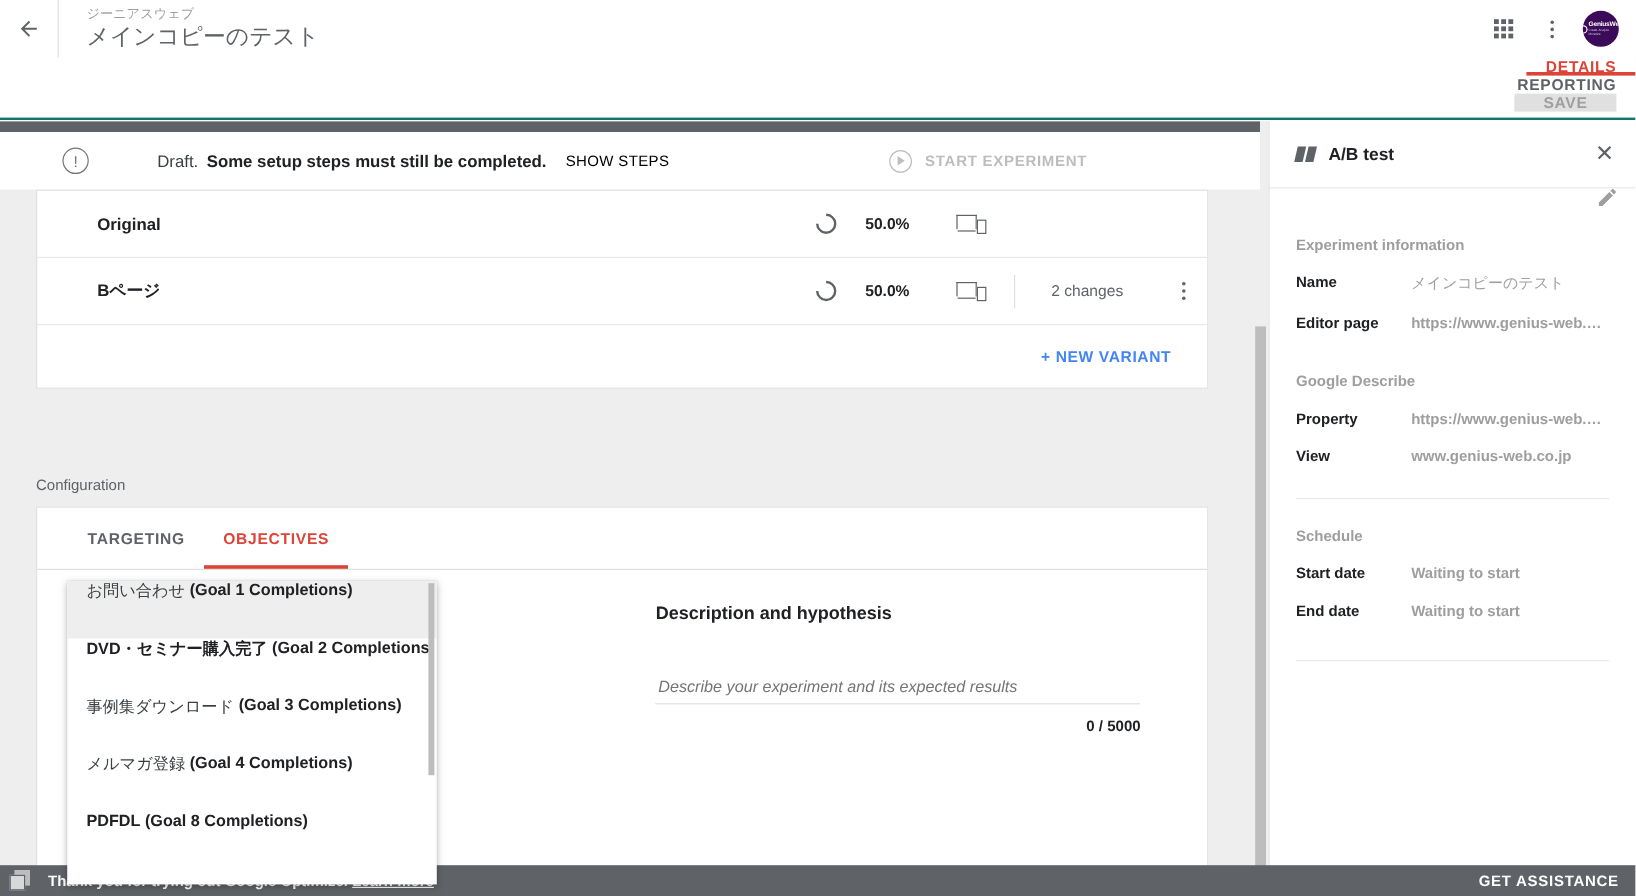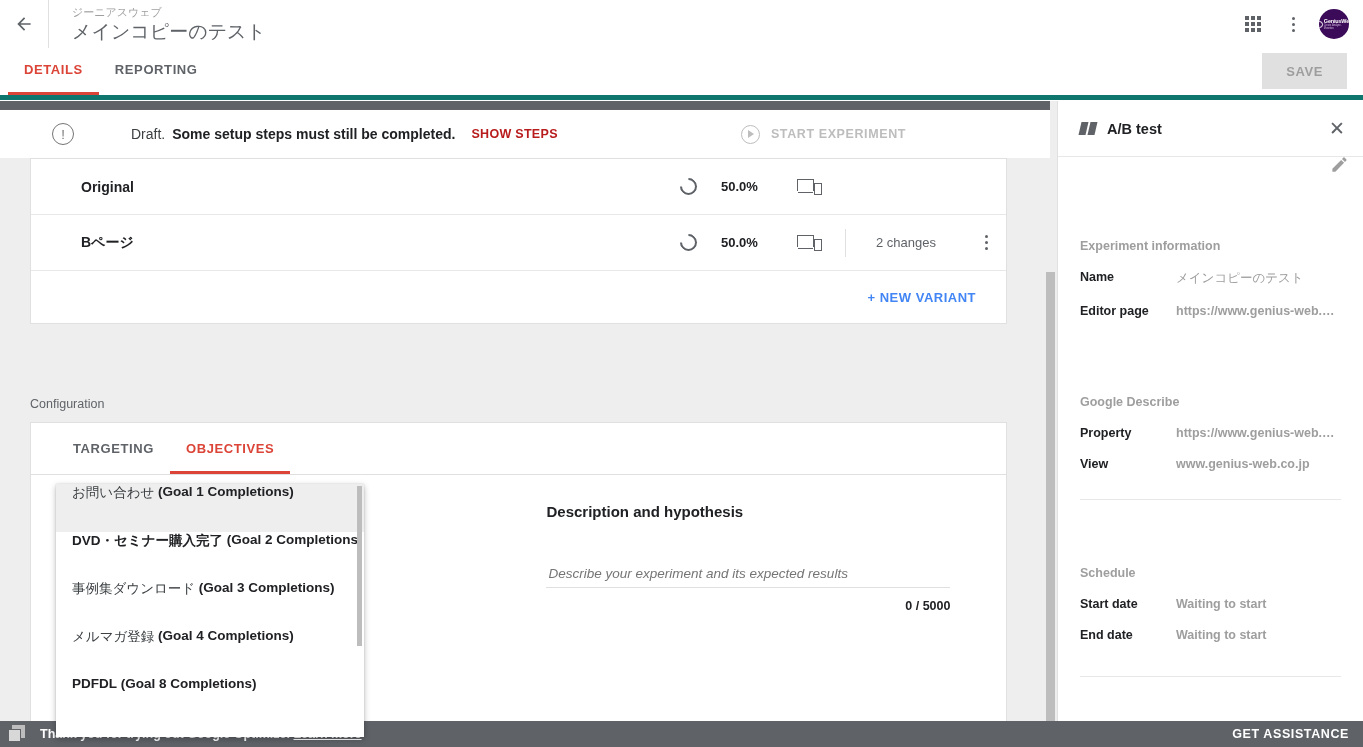--- a/index.html
+++ b/index.html
@@ -44,22 +44,22 @@
   .avatar-mark { display: flex; align-items: center; gap: 1px; }
   .avatar-ring {
     width: 7px; height: 7px; border-radius: 50%; border: 1.4px solid #fff; flex: none;
   }
   .avatar-txt { font-size: 5.5px; color: #fff; font-weight: bold; letter-spacing: -0.2px; line-height: 6px; }
   .avatar-sub { font-size: 2.6px; color: #cbb6d8; line-height: 3px; letter-spacing: -0.1px; }
 
   
   .tabsbar {
     position: absolute; left: 0; top: 48px; width: 1363px; height: 52px;
-    background: #fff; border-bottom: 5px solid #0f766e;
-    display: flex; align-items: flex-end;
+    background: #fff; border-bottom: 2px solid #0f766e;
+    display: flex; align-items: flex-end; flex-direction: column;
   }
   .tab {
     height: 52px; padding: 0 16px; display: flex; align-items: center;
     font-size: 13px; font-weight: bold; letter-spacing: 0.6px; color: #5f6368;
     cursor: pointer; position: relative;
   }
   .tab:first-child { margin-left: 8px; }
   .tab.active { color: #db4437; }
   .tab.active::after {
     content: ""; position: absolute; left: 0; right: 0; bottom: 0; height: 3px; background: #db4437;
@@ -83,21 +83,21 @@
     background: #fff; display: flex; align-items: center;
   }
   .status-left { display: flex; align-items: center; padding-left: 52px; }
   .warn-icon {
     width: 22px; height: 22px; border-radius: 50%; border: 1.5px solid #757575;
     display: flex; align-items: center; justify-content: center;
     font-size: 13px; color: #757575; font-weight: 500; margin-right: 25px;
   }
   .status-draft { font-size: 14px; color: #3c4043; margin-right: 7px; margin-left: 32px; }
   .status-msg { font-size: 14px; color: #202124; font-weight: bold; margin-right: 16px; }
-  .show-steps { font-size: 12.5px; color: #b91c1c; font-weight: 700; letter-spacing: 0.3px; cursor: pointer; }
+  .show-steps { font-size: 12.5px; color: #000000; font-weight: 400; letter-spacing: 0.3px; cursor: pointer; }
   .status-right { margin-left: auto; display: flex; align-items: center; padding-right: 144px; color: #bdbdbd; }
   .play-ring {
     width: 19px; height: 19px; border-radius: 50%; border: 1.4px solid #bdbdbd;
     display: flex; align-items: center; justify-content: center; margin-right: 11px;
   }
   .play-tri { width: 0; height: 0; border-left: 6px solid #bdbdbd; border-top: 4px solid transparent; border-bottom: 4px solid transparent; margin-left: 2px; }
   .start-exp { font-size: 12.5px; font-weight: bold; letter-spacing: 0.6px; }
 
   
   .scroll-region { position: absolute; left: 0; top: 57px; width: 1057px; height: 589px; }
@@ -161,21 +161,21 @@
   }
   .rp-header { height: 56px; display: flex; align-items: center; padding: 0 18px 0 22px; border-bottom: 1px solid #e8e8e8; }
   .ab-icon { display: flex; gap: 2px; margin-right: 11px; }
   .ab-bar { width: 7px; height: 13px; background: #5f6368; }
   .ab-bar.b1 { transform: skewX(-13deg); }
   .ab-bar.b2 { transform: skewX(-13deg); }
   .rp-title { font-size: 14.5px; font-weight: bold; color: #202124; }
   .rp-close { margin-left: auto; font-size: 19px; color: #5f6368; cursor: pointer; line-height: 1; }
 
   .rp-section { padding: 0 22px; position: relative; }
-  .rp-section-title { font-size: 12.5px; font-weight: bold; color: #9e9e9e; margin-top: 42px; }
+  .rp-section-title { font-size: 12.5px; font-weight: bold; color: #9e9e9e; }
   .rp-edit { position: absolute; right: 14px; top: -2px; cursor: pointer; }
   .rp-row { display: flex; margin-top: 17px; font-size: 12.5px; }
   .rp-key { width: 96px; font-weight: bold; color: #202124; flex: none; }
   .rp-val { color: #9e9e9e; font-weight: bold; overflow: hidden; white-space: nowrap; text-overflow: ellipsis; }
   .rp-val.jp { font-weight: 400; color: #9e9e9e; }
   .rp-divider { height: 1px; background: #e8e8e8; margin-top: 28px; }
 
   
   .dropdown {
     position: absolute; left: 56px; top: 484px; width: 308px; height: 253px;

